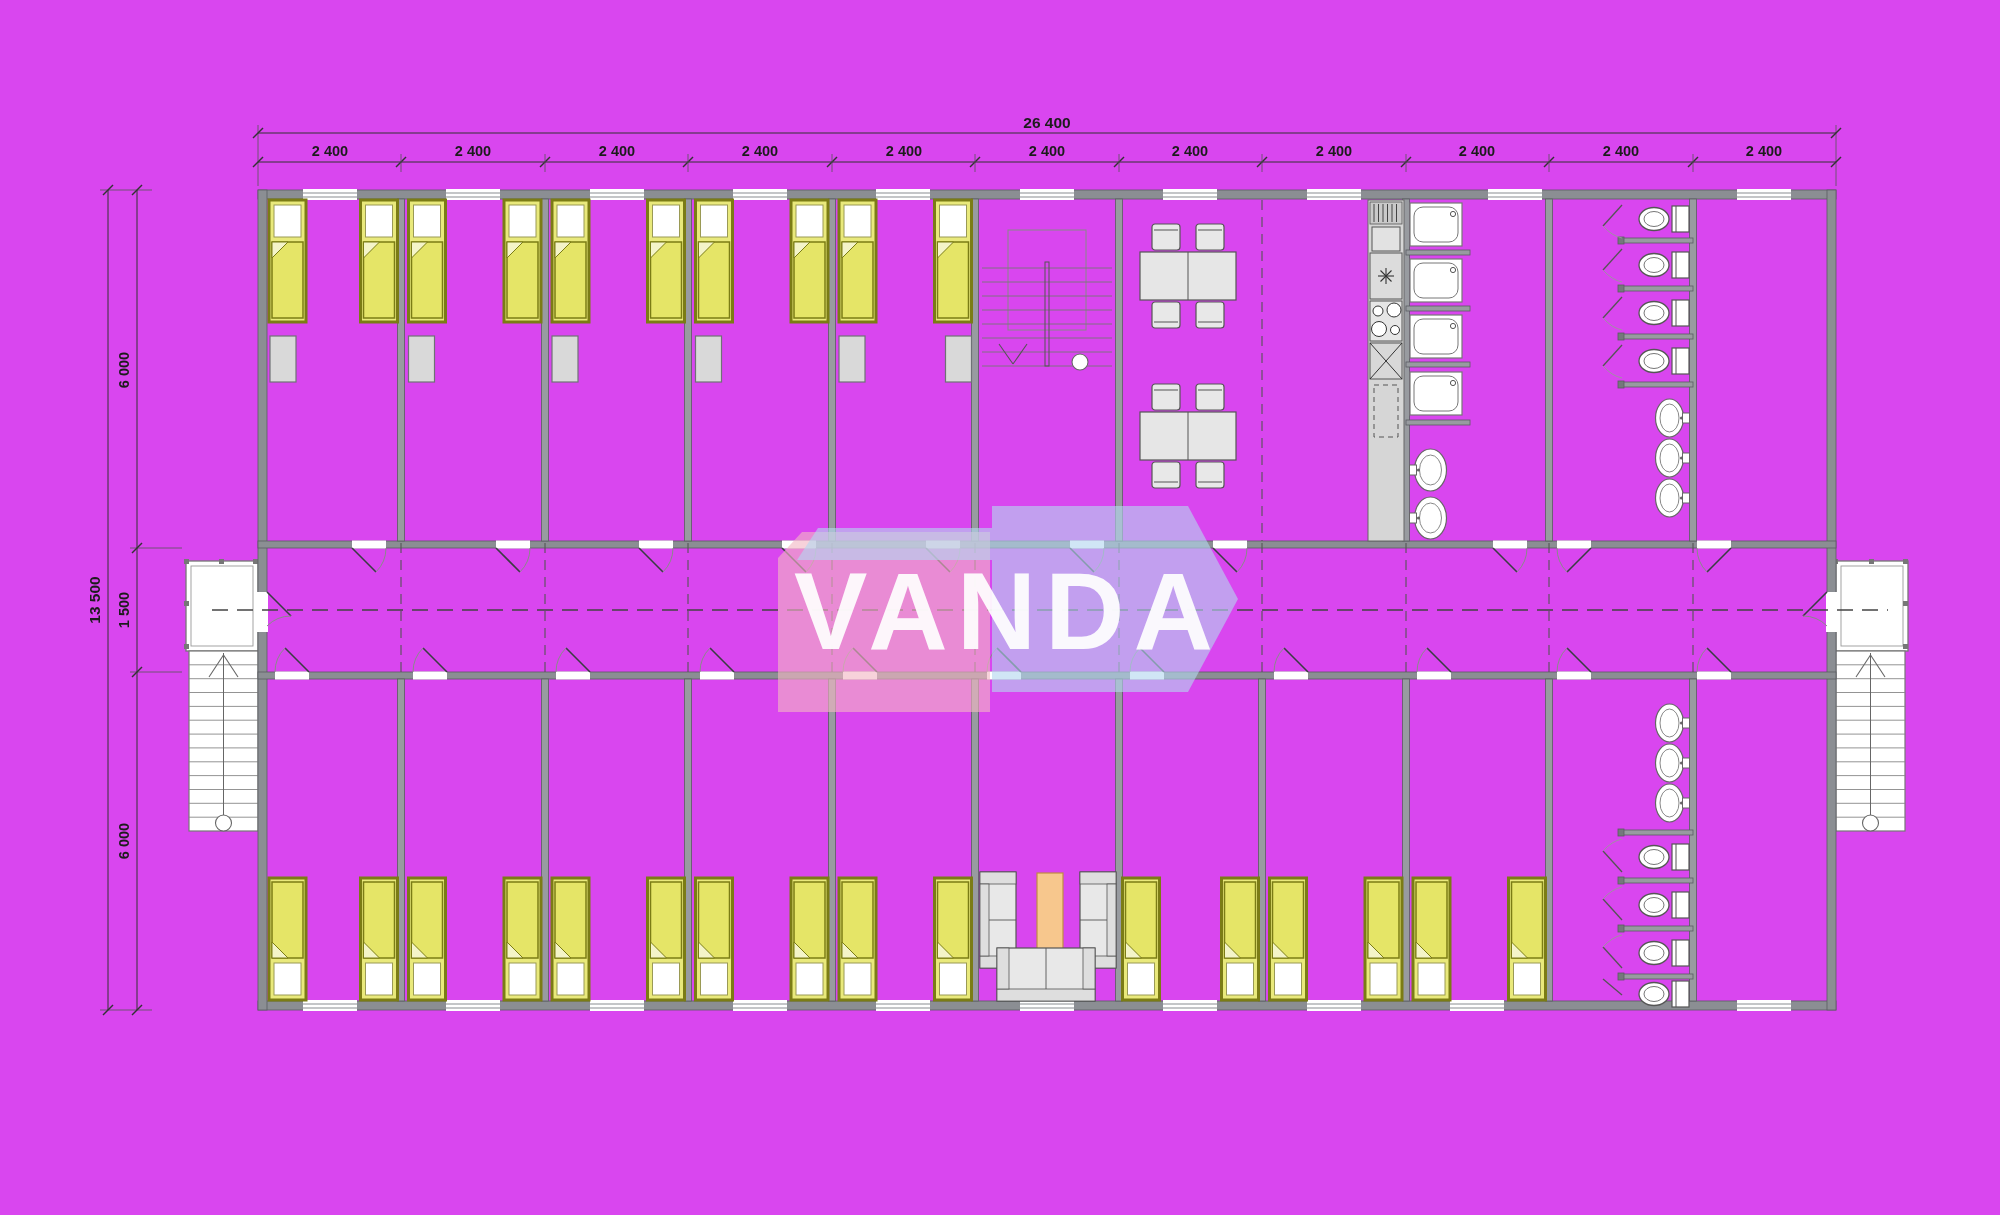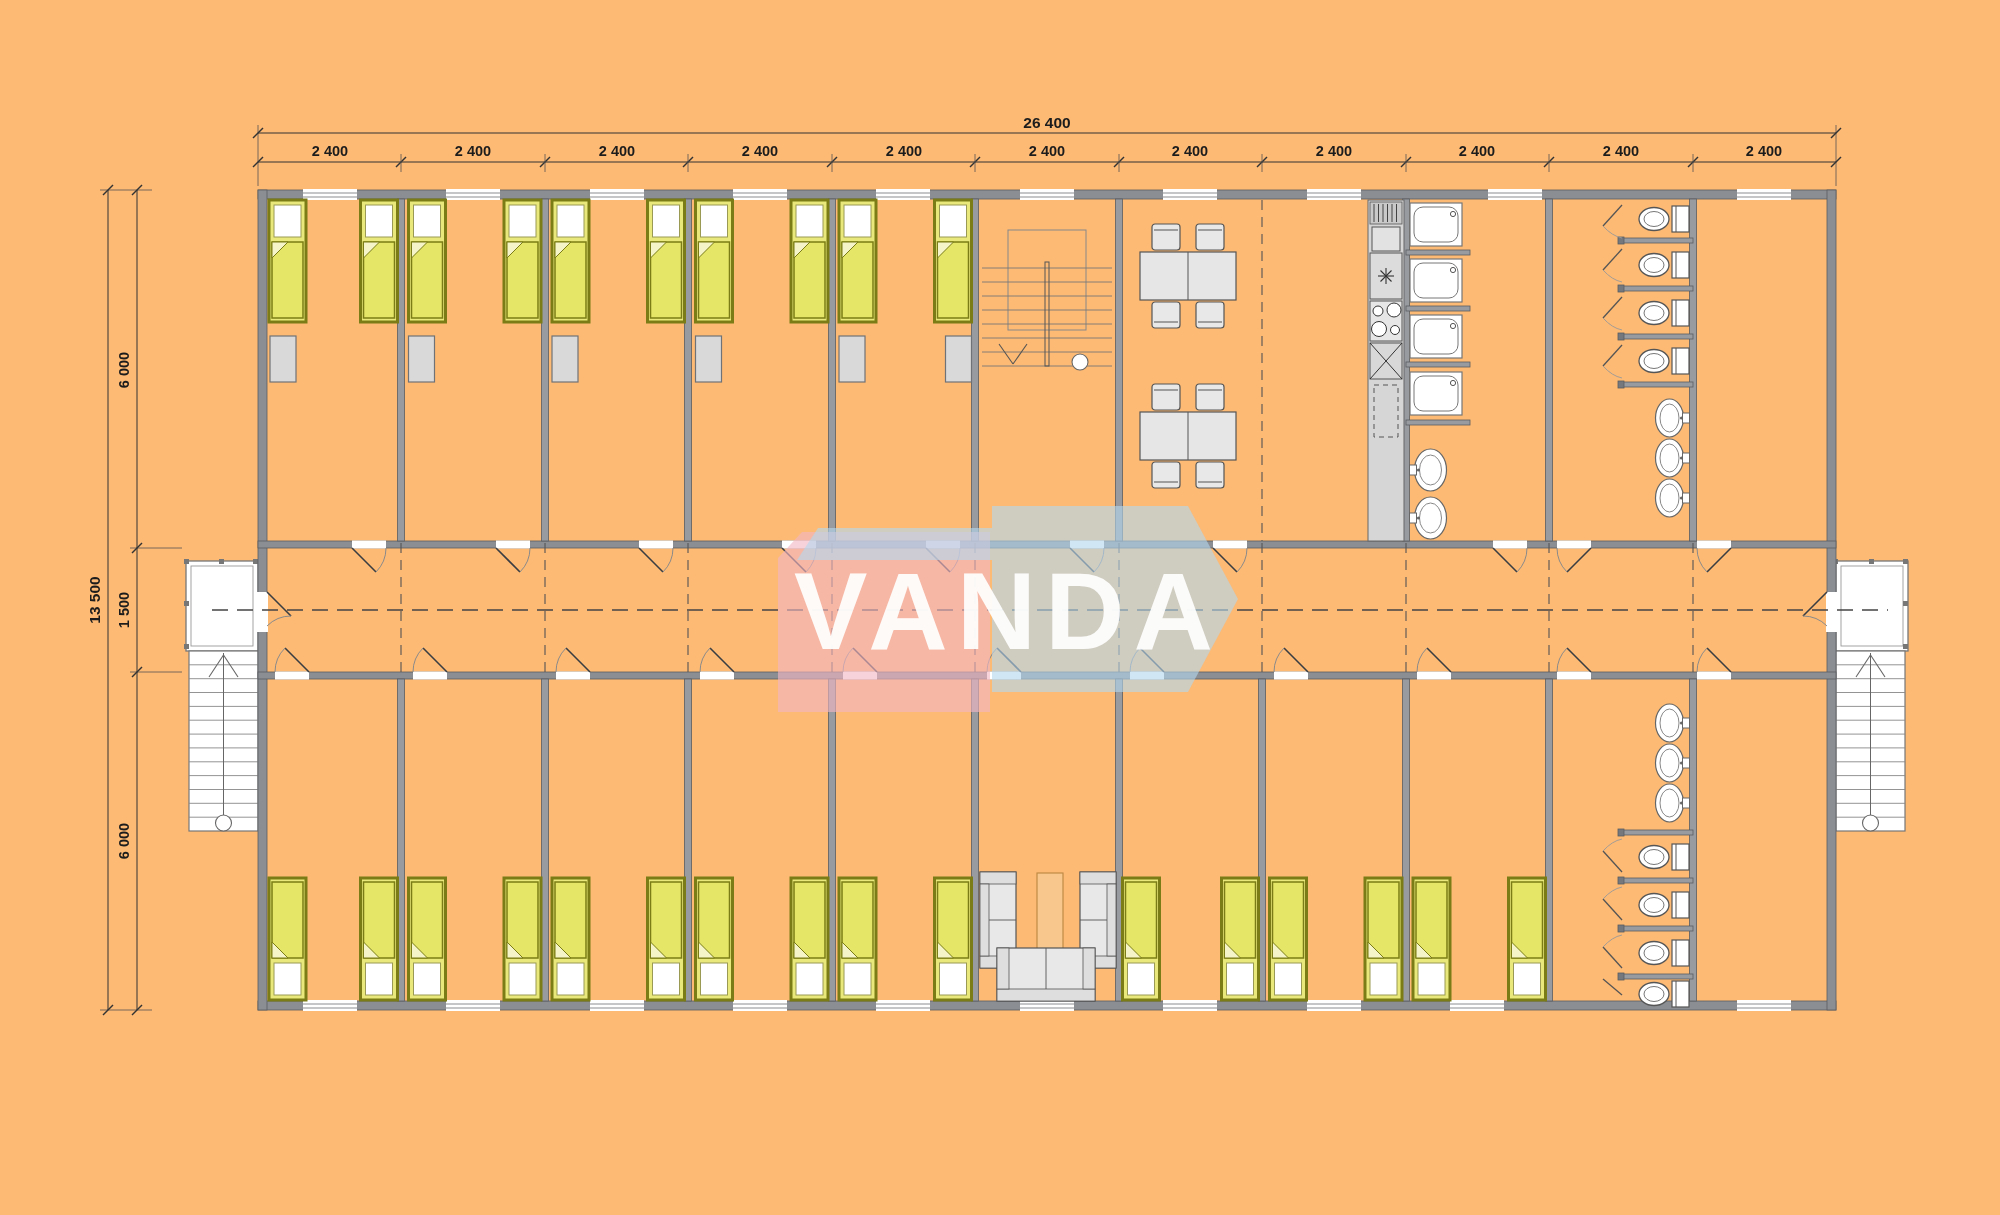--- a/index.html
+++ b/index.html
@@ -1,16 +1,16 @@
 <!DOCTYPE html>
 <html><head>
 <meta charset="utf-8">
 <style>
   html,body{margin:0;padding:0;background:#fff;}
-  .page{width:2000px;height:1215px;position:relative;background:#fdba74;overflow:hidden;
+  .page{width:2000px;height:1215px;position:relative;background:#d946ef;overflow:hidden;
         font-family:"Liberation Sans",sans-serif;}
   svg{display:block;}
   text.dim{font-family:"Liberation Sans",sans-serif;font-weight:700;fill:#1c1c1c;}
   text.logo{font-family:"Liberation Sans",sans-serif;font-weight:700;fill:#ffffff;opacity:.93;}
 </style>
 </head>
 <body>
 
 <div class="page">
 <svg width="2000" height="1215" viewBox="0 0 2000 1215">

